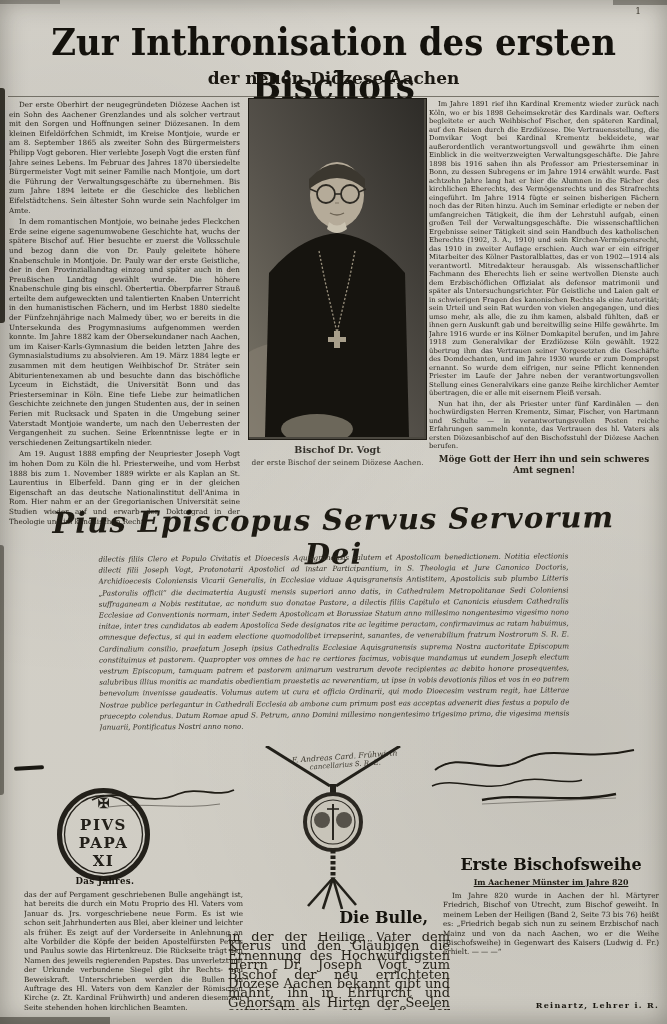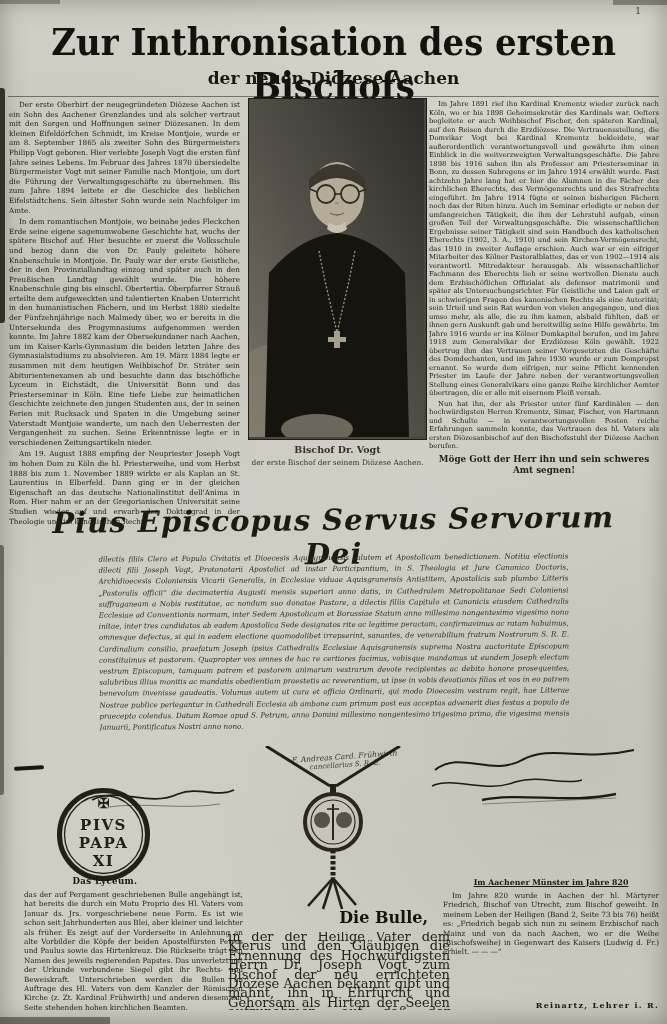--- a/index.html
+++ b/index.html
@@ -172,26 +172,27 @@
   </svg>
 
   <svg class="seal-art" width="97" height="97" viewBox="0 0 97 97">
     <circle cx="48.5" cy="48.5" r="44" fill="none" stroke="#23201a" stroke-width="5"></circle>
     <circle cx="48.5" cy="48.5" r="39" fill="none" stroke="#23201a" stroke-width="1.3"></circle>
     <text x="48.5" y="22" text-anchor="middle" font-family="DejaVu Serif, serif" font-size="14" font-weight="bold" fill="#23201a">✠</text>
     <text x="48.5" y="44" text-anchor="middle" font-family="DejaVu Serif, serif" font-size="15" font-weight="bold" letter-spacing="1.5" fill="#23201a">PIVS</text>
     <text x="48.5" y="62" text-anchor="middle" font-family="DejaVu Serif, serif" font-size="15" font-weight="bold" letter-spacing="1.5" fill="#23201a">PAPA</text>
     <text x="48.5" y="80" text-anchor="middle" font-family="DejaVu Serif, serif" font-size="15" font-weight="bold" letter-spacing="1.5" fill="#23201a">XI</text>
   </svg>
-  <div class="seal-caption">Das Lyceum.</div>
+  <div class="seal-caption">Das Jahres.</div>
   <div class="seal-body">das der auf Pergament geschriebenen Bulle angehängt ist, hat bereits die durch ein Motu Proprio des Hl. Vaters vom Januar ds. Jrs. vorgeschriebene neue Form. Es ist wie schon seit Jahrhunderten aus Blei, aber kleiner und leichter als früher. Es zeigt auf der Vorderseite in Anlehnung an alte Vorbilder die Köpfe der beiden Apostelfürsten Petrus und Paulus sowie das Hirtenkreuz. Die Rückseite trägt den Namen des jeweils regierenden Papstes. Das unverletzt mit der Urkunde verbundene Siegel gibt ihr Rechts- und Beweiskraft. Unterschrieben werden die Bullen im Auftrage des Hl. Vaters von dem Kanzler der Römischen Kirche (z. Zt. Kardinal Frühwirth) und anderen diesem zur Seite stehenden hohen kirchlichen Beamten.</div>
 
   <div class="bulle-heading">Die Bulle,</div>
   <div class="bulle-body">in der der Heilige Vater dem Klerus und den Gläubigen die Ernennung des Hochwürdigsten Herrn Dr. Joseph Vogt zum Bischof der neu errichteten Diözese Aachen bekannt gibt und mahnt, ihn in Ehrfurcht und Gehorsam als Hirten der Seelen aufzunehmen, auf daß der Bischof in den Diözesanen ergebene Söhne und die Diözesanen in ihrem Bischof einen gütigen Vater gewinnen.</div>
 
+  <div class="weihe-heading">Erste Bischofsweihe</div>
   <div class="weihe-sub">Im Aachener Münster im Jahre 820</div>
   <div class="weihe-body">
     <p>Im Jahre 820 wurde in Aachen der hl. Märtyrer Friedrich, Bischof von Utrecht, zum Bischof geweiht. In meinem Leben der Heiligen (Band 2, Seite 73 bis 76) heißt es: „Friedrich begab sich nun zu seinem Erzbischof nach Mainz und von da nach Aachen, wo er die Weihe (Bischofsweihe) in Gegenwart des Kaisers (Ludwig d. Fr.) erhielt. — — —“</p>
   </div>
   <div class="weihe-sig">Reinartz, Lehrer i. R.</div>
 
   <div class="edge edge-l1"></div>
   <div class="edge edge-l2"></div>
   <div class="edge edge-tr"></div>
   <div class="edge edge-tl"></div>

